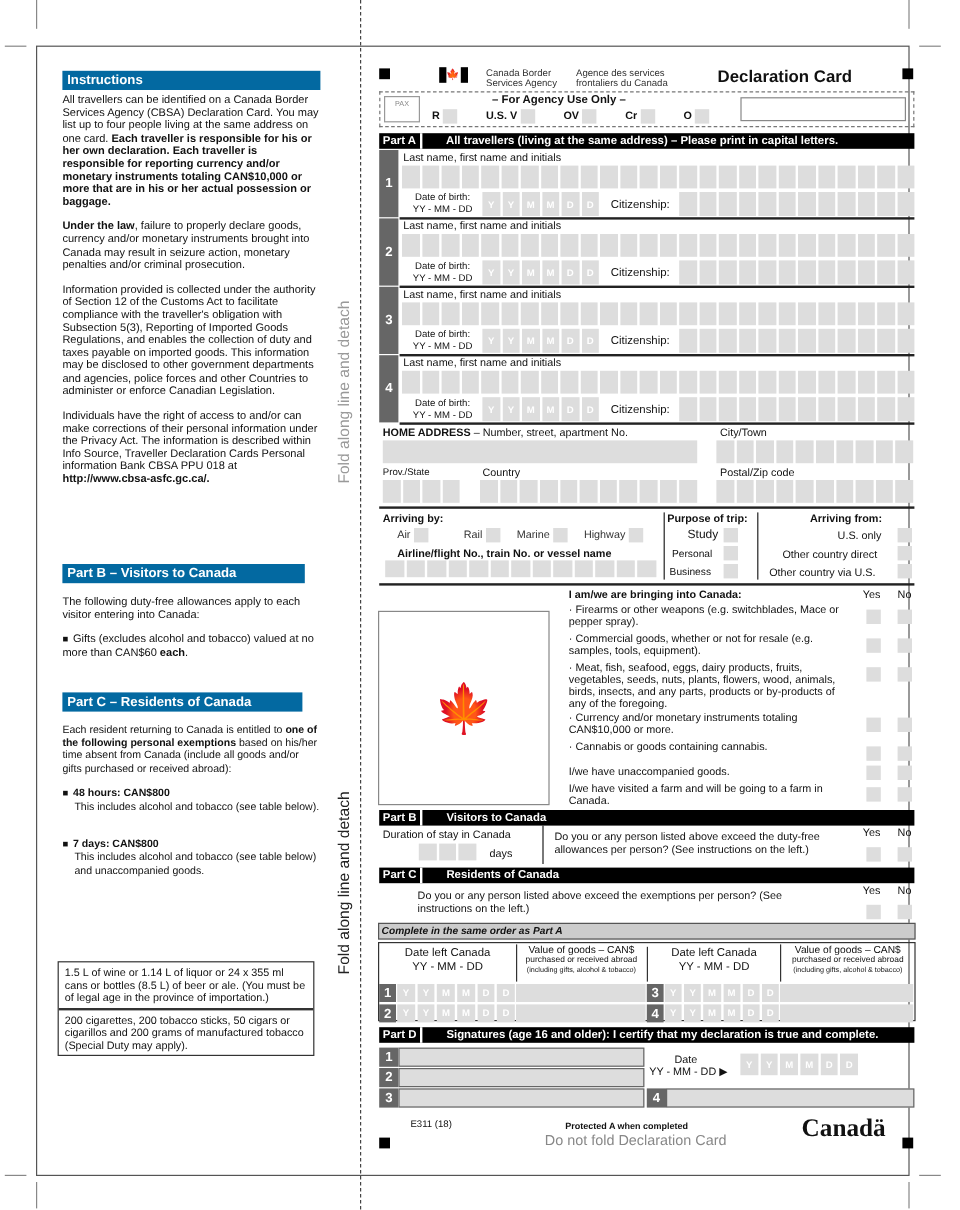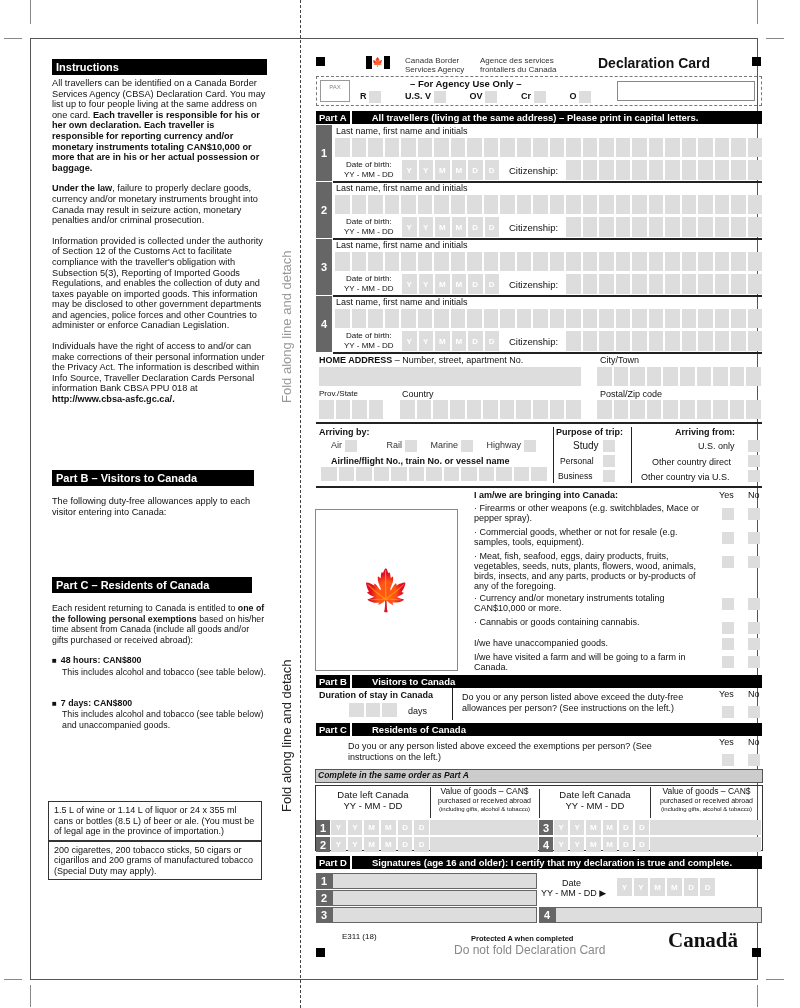--- a/index.html
+++ b/index.html
@@ -3,21 +3,21 @@
 <meta charset="utf-8">
 <style>
 *{box-sizing:border-box;margin:0;padding:0}
 body{width:800px;height:1008px;background:#fff;position:relative;overflow:hidden;font-family:"Liberation Sans",sans-serif;color:#111}
 .abs{position:absolute}
 .outer{position:absolute;left:30px;top:38px;width:728px;height:916px;border:1px solid #555}
 .tick{position:absolute;background:#888}
 .foldline{position:absolute;left:300px;top:0;height:1008px;border-left:1px dashed #444}
 .foldtxt{position:absolute;color:#999;font-size:13px;transform:rotate(-90deg);transform-origin:left top;white-space:nowrap}
 .foldtxt2{color:#222}
-.hdr{background:#000000;color:#fff;font-weight:bold;font-size:11px;padding:2px 4px}
+.hdr{background:#0369a1;color:#fff;font-weight:bold;font-size:11px;padding:2px 4px}
 .lp{position:absolute;left:52px;width:215px;font-size:9.2px;line-height:10.6px}
 .lp p{margin-bottom:10px}
 .lp b{font-weight:bold}
 .bullet::before{content:"\25A0";margin-right:4px;font-size:8px}
 .ind{padding-left:10px}
 .exTable{position:absolute;left:48px;top:801px;width:214px;border:1px solid #333;font-size:9px;line-height:10.5px}
 .exTable div{padding:3px 5px;border-bottom:2px solid #333}
 .exTable div:last-child{border-bottom:none}
 .sq{position:absolute;width:9px;height:9px;background:#000}
 .box{display:inline-block;background:#ddd;width:12px;height:12px;vertical-align:middle}
@@ -52,20 +52,21 @@
 <div class="lp" style="top:78px">
   <p><span>All travellers can be identified on a Canada Border Services Agency (CBSA) Declaration Card. You may list up to four people living at the same address on one card.</span> <b>Each traveller is responsible for his or her own declaration. Each traveller is responsible for reporting currency and/or monetary instruments totaling CAN$10,000 or more that are in his or her actual possession or baggage.</b></p>
   <p><b>Under the law</b><span>, failure to properly declare goods, currency and/or monetary instruments brought into Canada may result in seizure action, monetary penalties and/or criminal prosecution.</span></p>
   <p>Information provided is collected under the authority of Section 12 of the Customs Act to facilitate compliance with the traveller's obligation with Subsection 5(3), Reporting of Imported Goods Regulations, and enables the collection of duty and taxes payable on imported goods. This information may be disclosed to other government departments and agencies, police forces and other Countries to administer or enforce Canadian Legislation.</p>
   <p><span>Individuals have the right of access to and/or can make corrections of their personal information under the Privacy Act. The information is described within Info Source, Traveller Declaration Cards Personal information Bank CBSA PPU 018 at</span> <b>http://www.cbsa-asfc.gc.ca/.</b></p>
 </div>
 
 <div class="abs hdr" style="left:52px;top:470px;width:202px">Part B – Visitors to Canada</div>
 <div class="lp" style="top:496px">
   <p>The following duty-free allowances apply to each visitor entering into Canada:</p>
+  <p class="bullet"><span>Gifts (excludes alcohol and tobacco) valued at no more than CAN$60</span> <b>each</b>.</p>
 </div>
 
 <div class="abs hdr" style="left:52px;top:577px;width:200px">Part  C – Residents of Canada</div>
 <div class="lp" style="top:603px;font-size:8.8px">
   <p><span>Each resident returning to Canada is entitled to</span> <b>one of the following personal exemptions</b> <span>based on his/her time absent from Canada (include all goods and/or gifts purchased or received abroad):</span></p>
   <p style="margin-bottom:20px"><b class="bullet">48 hours:  CAN$800</b><br><span class="ind" style="display:block">This includes alcohol and tobacco (see table below).</span></p>
   <p><b class="bullet">7 days:      CAN$800</b><br><span class="ind" style="display:block">This includes alcohol and tobacco (see table below) and unaccompanied goods.</span></p>
 </div>
 
 <div class="exTable">
@@ -454,21 +455,21 @@
 <div class="yn" style="left:748px;top:638px"></div>
 <div class="lbl" style="left:474px;top:652px;width:235px;white-space:normal;line-height:10px">I/we have visited a farm and will be going to a farm in Canada.</div>
 <div class="yn" style="left:722px;top:656px"></div>
 <div class="yn" style="left:748px;top:656px"></div>
   </div>
 
 <div class="parthdr" style="top:675px;width:446px">
   <span class="pl">Part B</span>
   <span class="pt">Visitors to Canada</span>
 </div>
-<div class="lbl" style="left:319px;top:690px;font-weight:bold">Duration of stay in Canada</div>
+<div class="lbl" style="left:319px;top:690px;font-weight:normal">Duration of stay in Canada</div>
 <div class="abs cells" style="left:349px;top:703px;width:48px;height:14px">
     <span></span>
     <span></span>
     <span></span>
   </div>
 <div class="lbl" style="left:408px;top:706px">days</div>
 <div class="abs" style="left:452px;top:688px;height:32px;border-left:1px solid #222"></div>
 <div class="lbl" style="left:462px;top:692px;width:250px;white-space:normal;line-height:11px">Do you or any person listed above exceed the duty-free allowances per person? (See instructions on the left.)</div>
 <div class="lbl" style="left:719px;top:689px">Yes</div>
 <div class="lbl" style="left:748px;top:689px">No</div>

